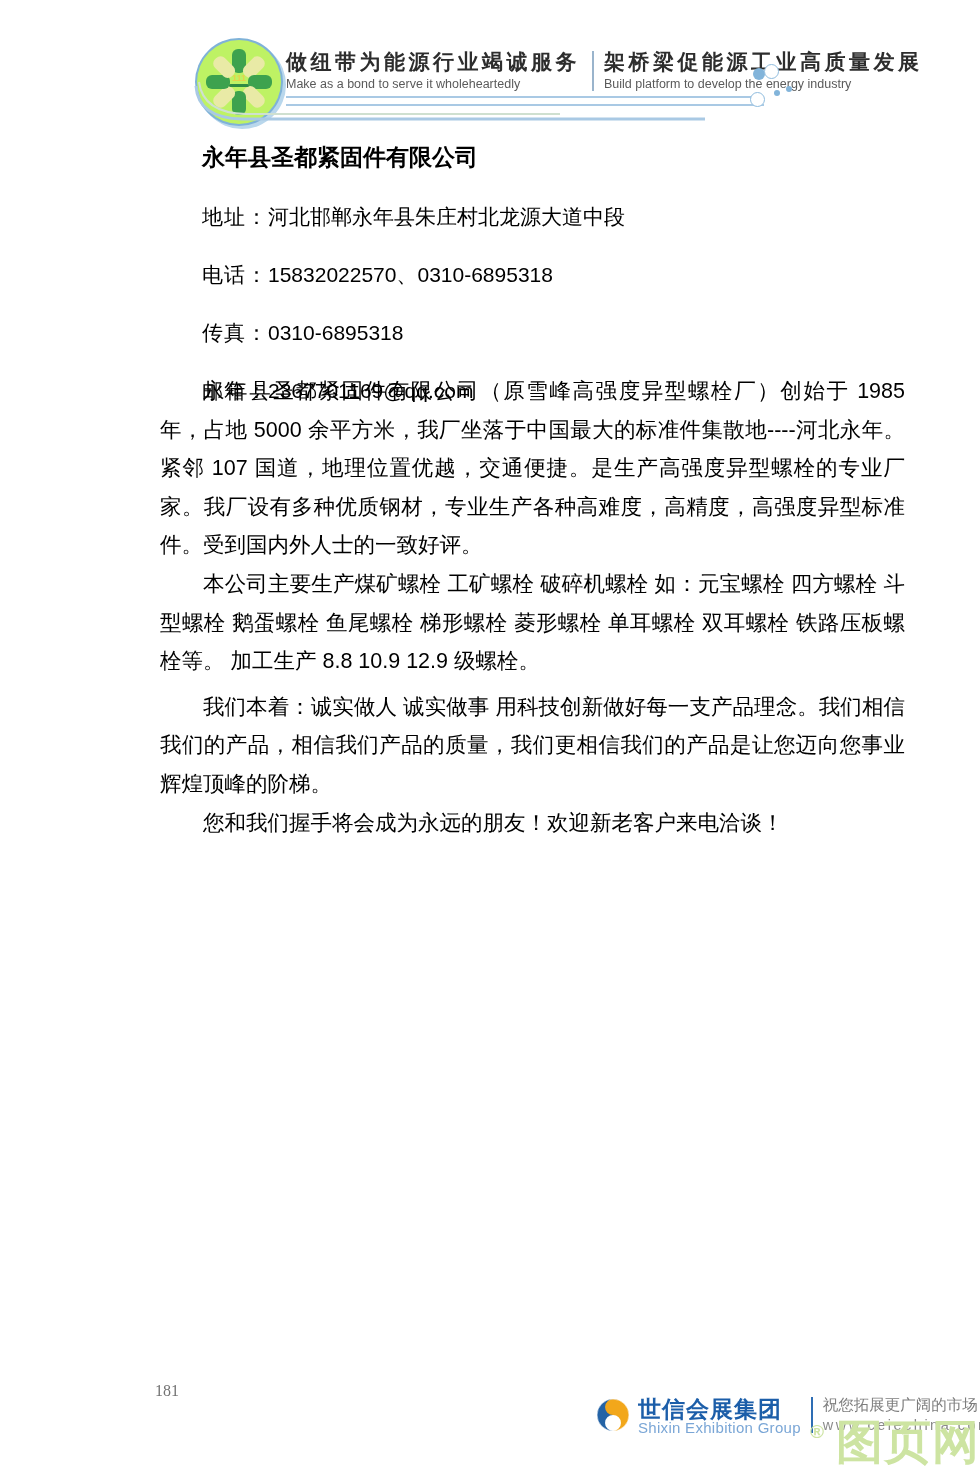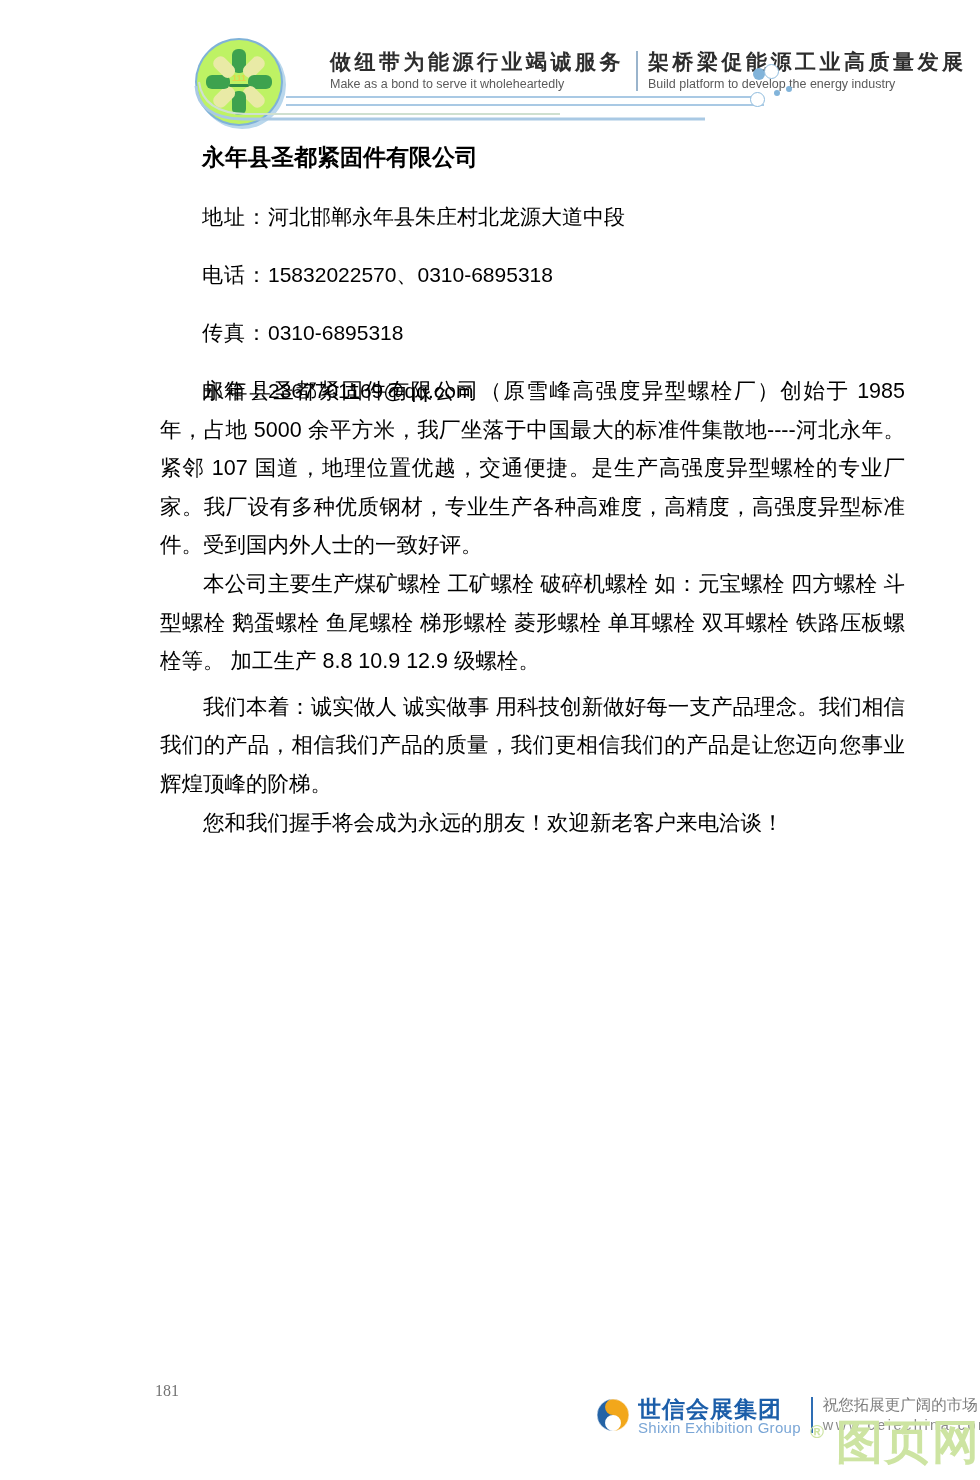--- a/index.html
+++ b/index.html
@@ -10,21 +10,21 @@
   }
   
   .header{position:absolute;left:0;top:0;width:980px;height:150px;}
   .hdr-logo{
     position:absolute;left:197px;top:40px;width:84px;height:84px;border-radius:50%;
     background:#bef264;box-shadow:0 0 0 2px #7fb2d8, 3px 3px 0 2px #b9d7ec;
     display:flex;align-items:center;justify-content:center;
   }
   .hdr-logo svg{display:block;}
   .slogans{
-    position:absolute;left:286px;top:50px;display:flex;align-items:flex-start;margin-left:44px;
+    position:absolute;left:286px;top:50px;display:flex;align-items:flex-start;
   }
   .slogan{display:flex;flex-direction:column;}
   .slogan-zh{
     font-size:21px;font-weight:bold;color:#2d2d2d;letter-spacing:3.5px;
     line-height:24px;white-space:nowrap;
   }
   .slogan-en{
     font-size:12.5px;color:#5a5a5a;line-height:17px;white-space:nowrap;margin-top:2px;
   }
   .slogan-divider{

